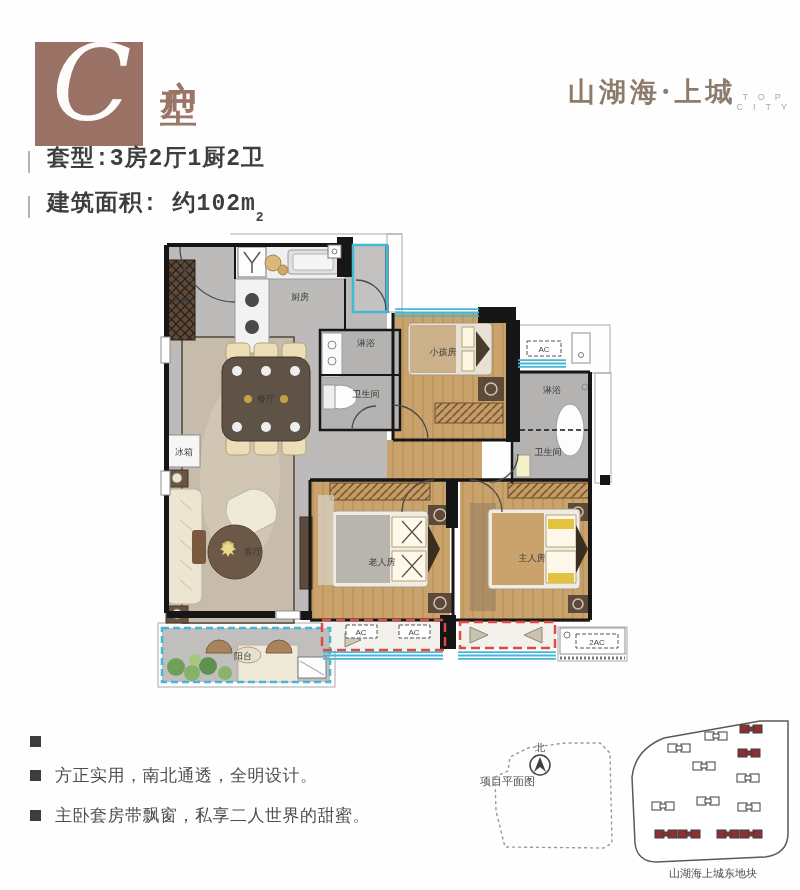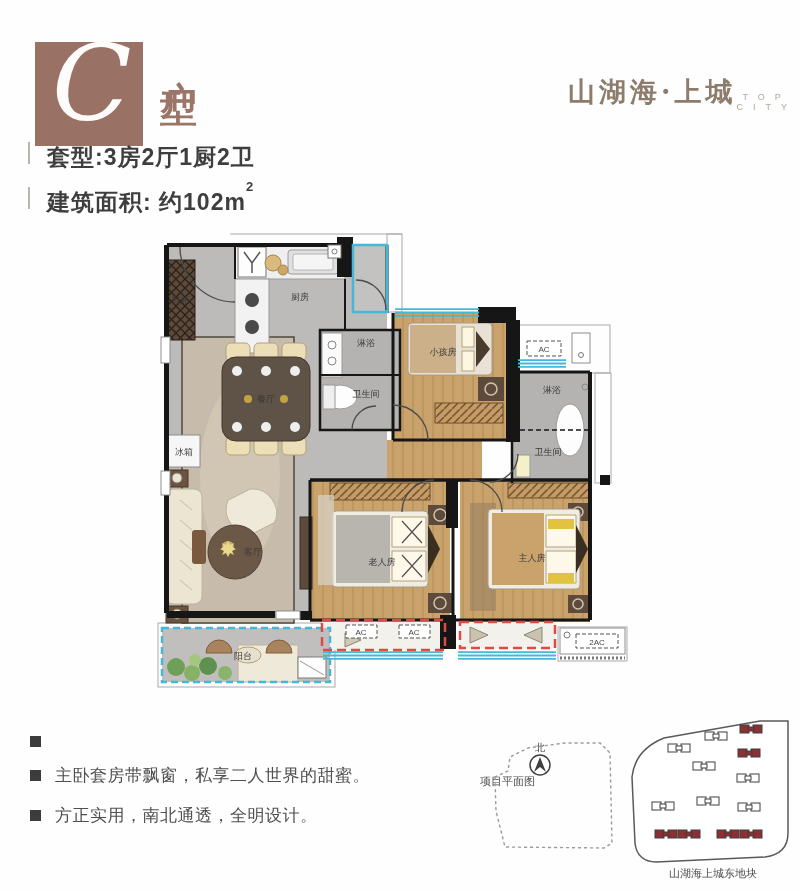--- a/index.html
+++ b/index.html
@@ -4,22 +4,22 @@
 <style>
   html,body{margin:0;padding:0;background:#ffffff;}
   .page{position:relative;width:800px;height:890px;background:#fefefe;overflow:hidden;
         font-family:"Liberation Sans",sans-serif;}
   
   .unit-box{position:absolute;left:35px;top:42px;width:108px;height:104px;background:#9a7265;}
   .unit-letter{position:absolute;left:52px;top:24px;width:130px;height:130px;color:#fdfcfa;
     font-family:"DejaVu Serif",serif;font-style:italic;font-size:104px;line-height:120px;font-weight:400;}
   .unit-type{position:absolute;left:157px;top:50px;color:#9a7568;font-family:"DejaVu Serif",serif;
     font-size:37px;font-weight:700;writing-mode:vertical-rl;text-orientation:upright;letter-spacing:10px;line-height:44px;}
-  .spec-line{position:absolute;left:28px;display:flex;align-items:flex-start;color:#3e3e3e;
-    font-size:23px;font-weight:700;letter-spacing:1px;}
+  .spec-line{position:absolute;left:28px;display:flex;align-items:flex-end;color:#3e3e3e;
+    font-size:23px;font-weight:700;letter-spacing:1px;font-family:Liberation Mono, monospace;}
   .spec-1{top:142px;} .spec-2{top:187px;}
   .spec-tick{display:inline-block;width:2px;height:22px;background:#b9b4ae;margin-right:17px;}
   .spec-sup{font-size:13px;vertical-align:super;line-height:0;}
   
   .logo{position:absolute;left:568px;top:36px;width:220px;display:flex;align-items:center;text-align:center;}
   .logo-name{margin-top:4px;color:#8d7c6c;font-family:"DejaVu Serif",serif;font-size:27px;font-weight:600;
     letter-spacing:4px;white-space:nowrap;}
   .logo-tagline{margin-top:23px;color:#b3a899;font-size:9px;letter-spacing:10px;}
   
   .legend{position:absolute;left:674px;top:641px;}
@@ -343,25 +343,25 @@
     </g>
   </svg>
 
 
   <ul class="features">
     <li>
         <span class="bullet-sq"></span>
       </li>
     <li>
         <span class="bullet-sq"></span>
-        <span>主卧套房带飘窗，私享二人世界的甜蜜。</span>
+        <span>方正实用，南北通透，全明设计。</span>
       </li>
     <li>
         <span class="bullet-sq"></span>
-        <span>方正实用，南北通透，全明设计。</span>
+        <span>主卧套房带飘窗，私享二人世界的甜蜜。</span>
       </li>
   </ul>
 
   <svg style="position:absolute;left:460px;top:715px;" width="335" height="175" viewBox="0 0 335 175">
     <defs>
       <g id="bldg">
         <rect x="0" y="2" width="9" height="8" fill="inherit" stroke="#3f3f3f" stroke-width="1"></rect>
         <rect x="13" y="2" width="9" height="8" fill="inherit" stroke="#3f3f3f" stroke-width="1"></rect>
         <rect x="8" y="4" width="6" height="4" fill="inherit" stroke="#3f3f3f" stroke-width="1"></rect>
       </g>

